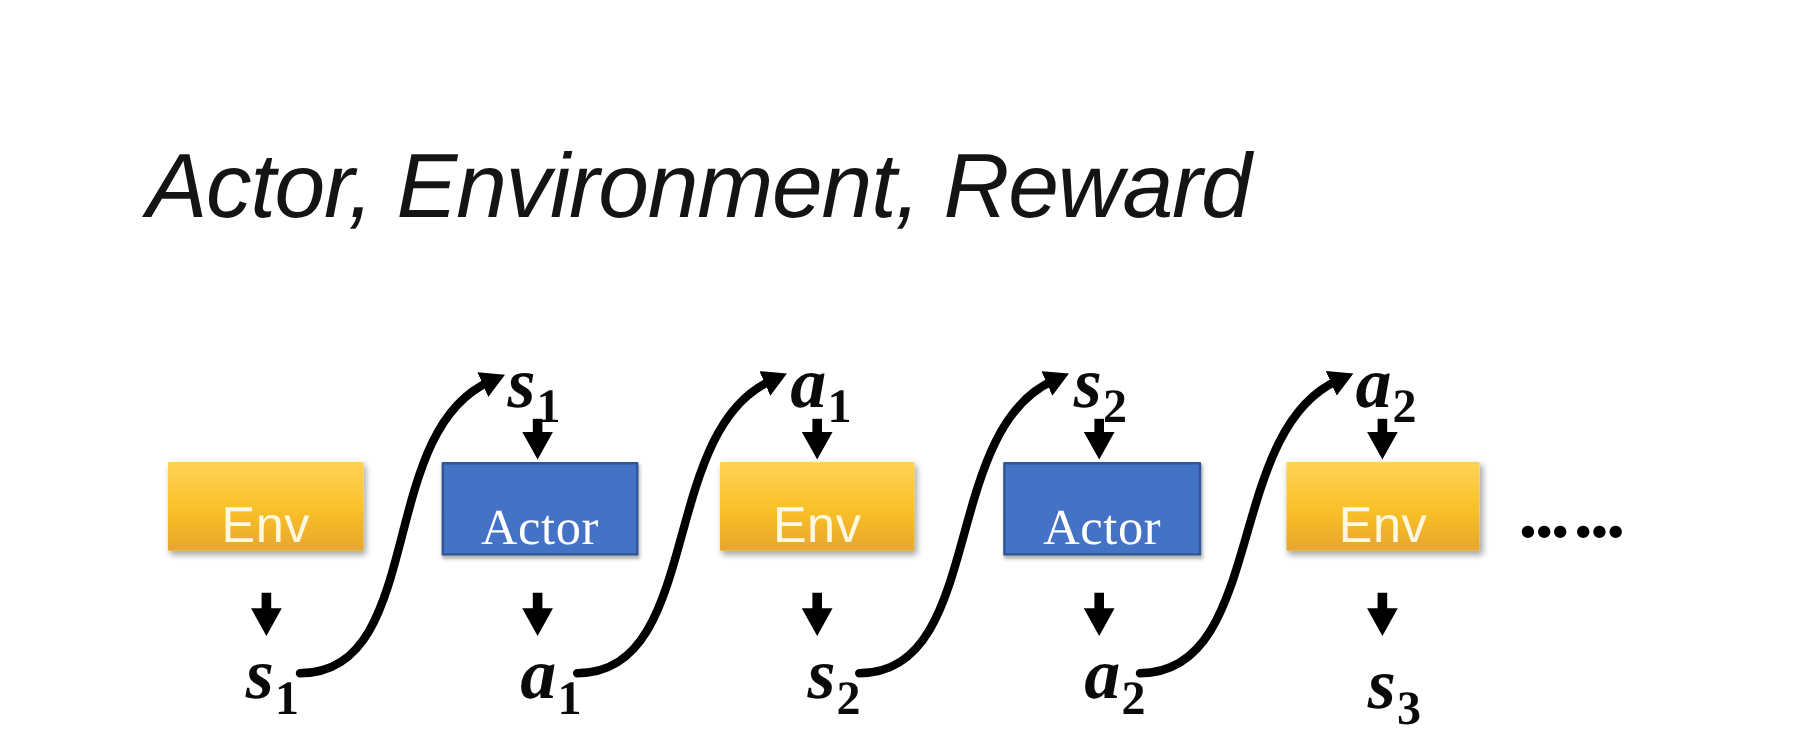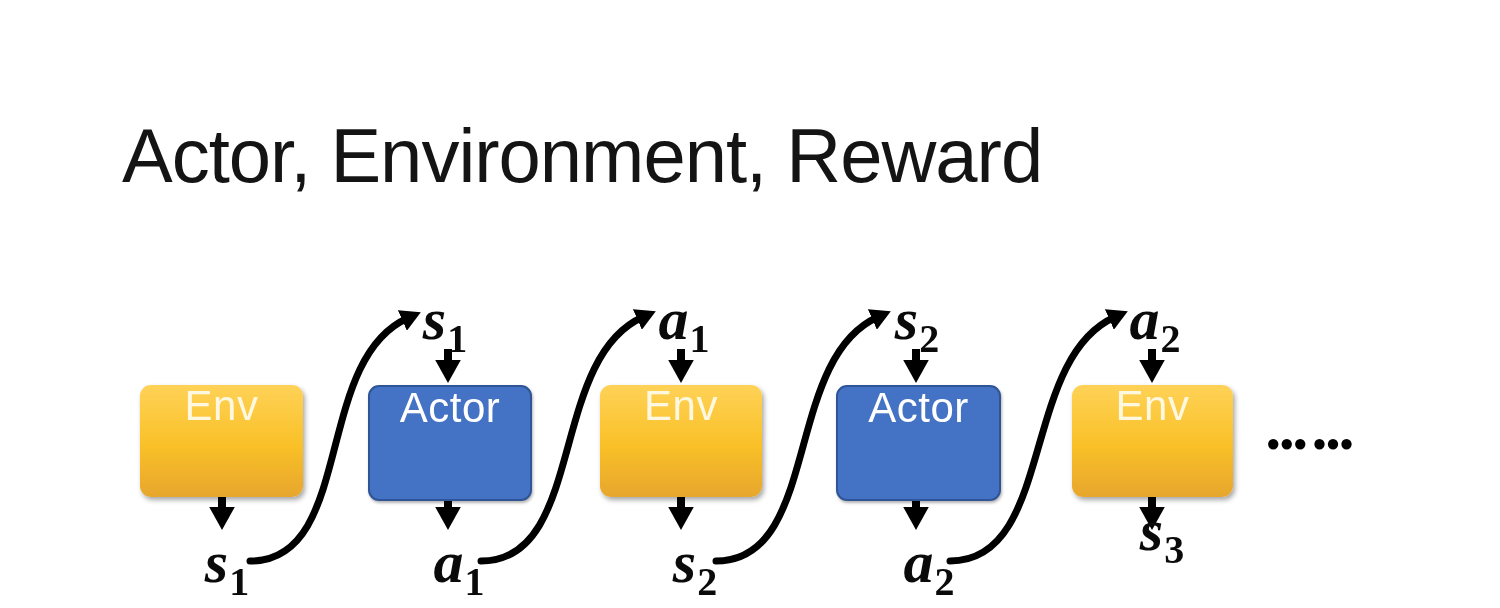--- a/index.html
+++ b/index.html
@@ -9,43 +9,45 @@
     background:var(--background,#fff);
     overflow:hidden;
     font-family:"Liberation Sans",sans-serif;
   }
   .title{
     position:absolute;left:122px;top:112px;margin:0;
     font-family:"Liberation Sans",sans-serif;
     font-size:76px;font-weight:300;letter-spacing:-1px;
     color:var(--title,#141414);
     white-space:nowrap;
+    font-style:italic;
   }
   .arrows{position:absolute;left:0;top:0;}
   .flow{stroke:var(--arrow,#000);fill:none;}
   .curve{stroke-width:7;stroke-linecap:round;}
   .straight{stroke-width:8;stroke-linecap:butt;}
   .ahead{fill:var(--arrow,#000);}
   .box{
-    position:absolute;top:385px;height:112px;
-    display:flex;align-items:flex-start;justify-content:center;
-    border-radius:11px;
+    position:absolute;top:385px;height:74px;
+    display:flex;align-items:flex-end;justify-content:center;
+    border-radius:1px;
   }
   .box .box-label{
     font-size:42px;line-height:1;letter-spacing:.5px;
   }
   .env{
     background:linear-gradient(180deg,var(--env_top,#FFD257) 0%,var(--env_mid,#F9C027) 55%,var(--env_bottom,#E7A62E) 100%);
     box-shadow:2px 3px 5px rgba(0,0,0,.35);
   }
   .env .box-label{color:var(--env_text,#FFF8E1);}
   .actor{
     background:var(--actor_fill,#4472C4);
     border:2px solid var(--actor_border,#2F5597);
     box-shadow:1px 2px 3px rgba(0,0,0,.3);
+    font-family:Liberation Serif, serif;
   }
   .actor .box-label{color:var(--box_text,#FFFFFF);}
   .mlabel{
     position:absolute;transform:translate(-50%,-50%);
     color:var(--label,#0a0a0a);
     white-space:nowrap;line-height:1;font-weight:bold;
   }
   .mbase{
     font-family:"Liberation Serif",serif;
     font-style:italic;font-size:60px;
@@ -127,19 +129,19 @@
   </div>
   <div class="mlabel" style="left:459px;top:562px;">
     <span class="mbase">a</span><span class="msub">1</span>
   </div>
   <div class="mlabel" style="left:695px;top:562px;">
     <span class="mbase">s</span><span class="msub">2</span>
   </div>
   <div class="mlabel" style="left:929px;top:562px;">
     <span class="mbase">a</span><span class="msub">2</span>
   </div>
-  <div class="mlabel" style="left:1162px;top:530px;">
+  <div class="mlabel" style="left:1162px;top:570px;">
     <span class="mbase">s</span><span class="msub">3</span>
   </div>
 
   <span class="dots">●●● ●●●</span>
 
 </div>
 
 </body></html>

